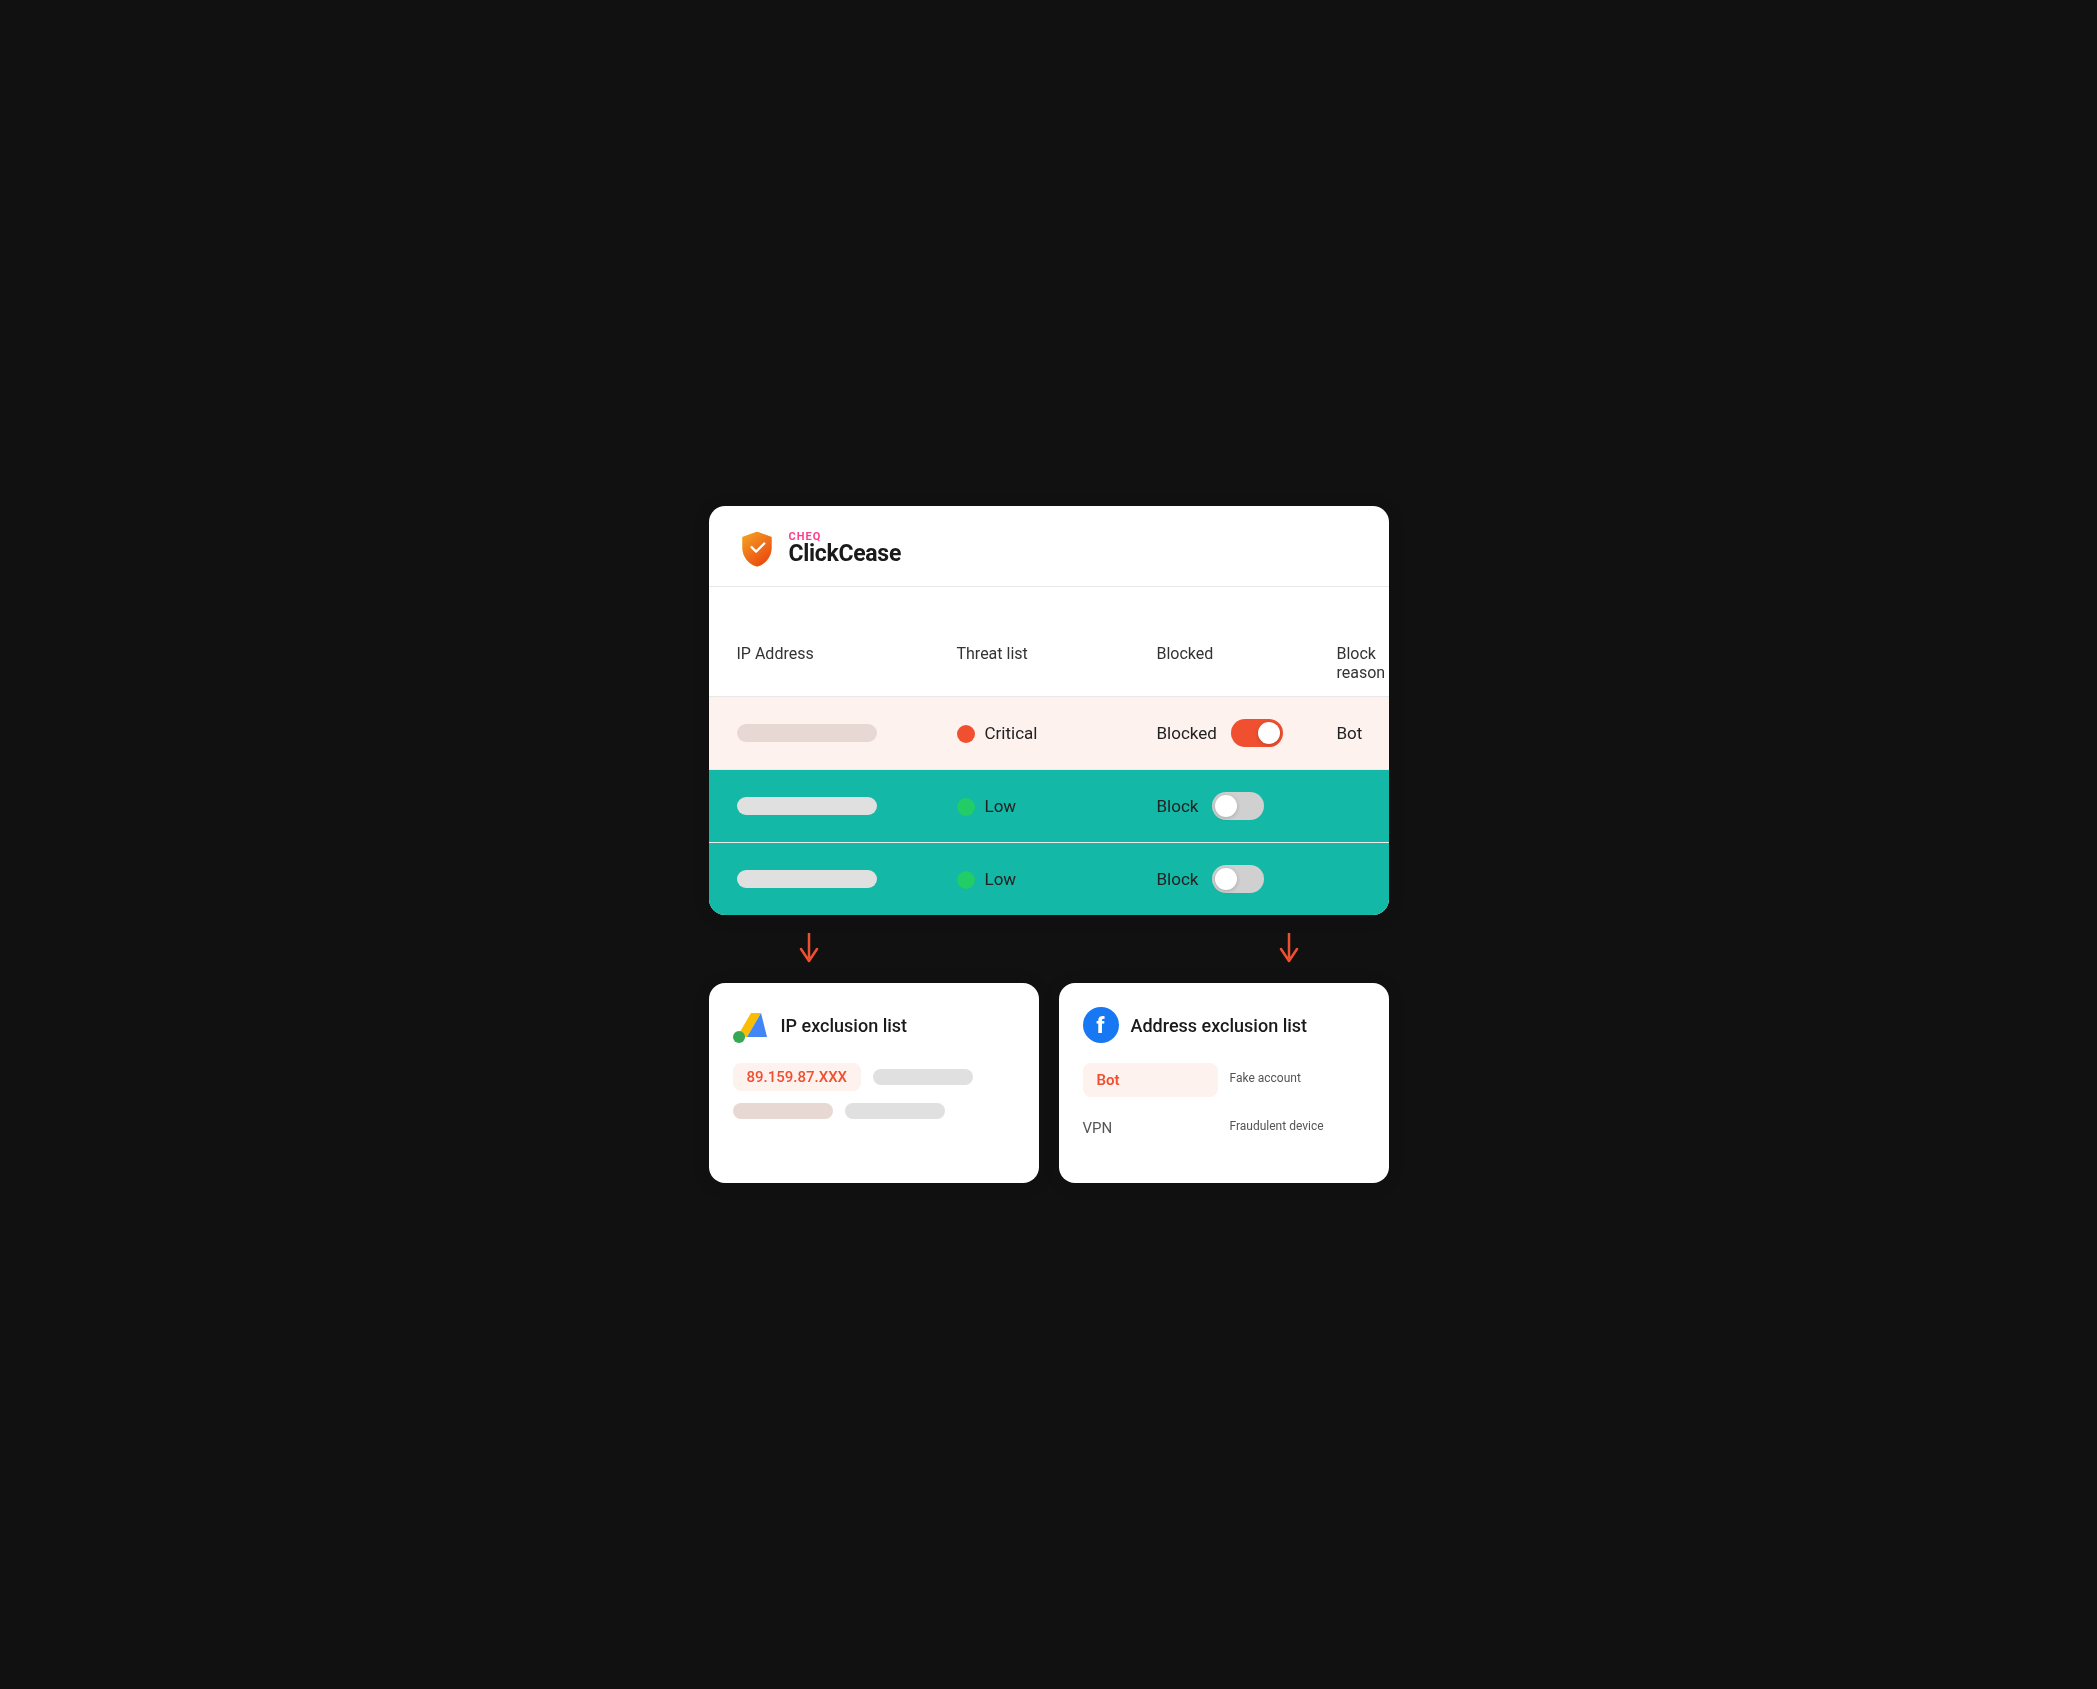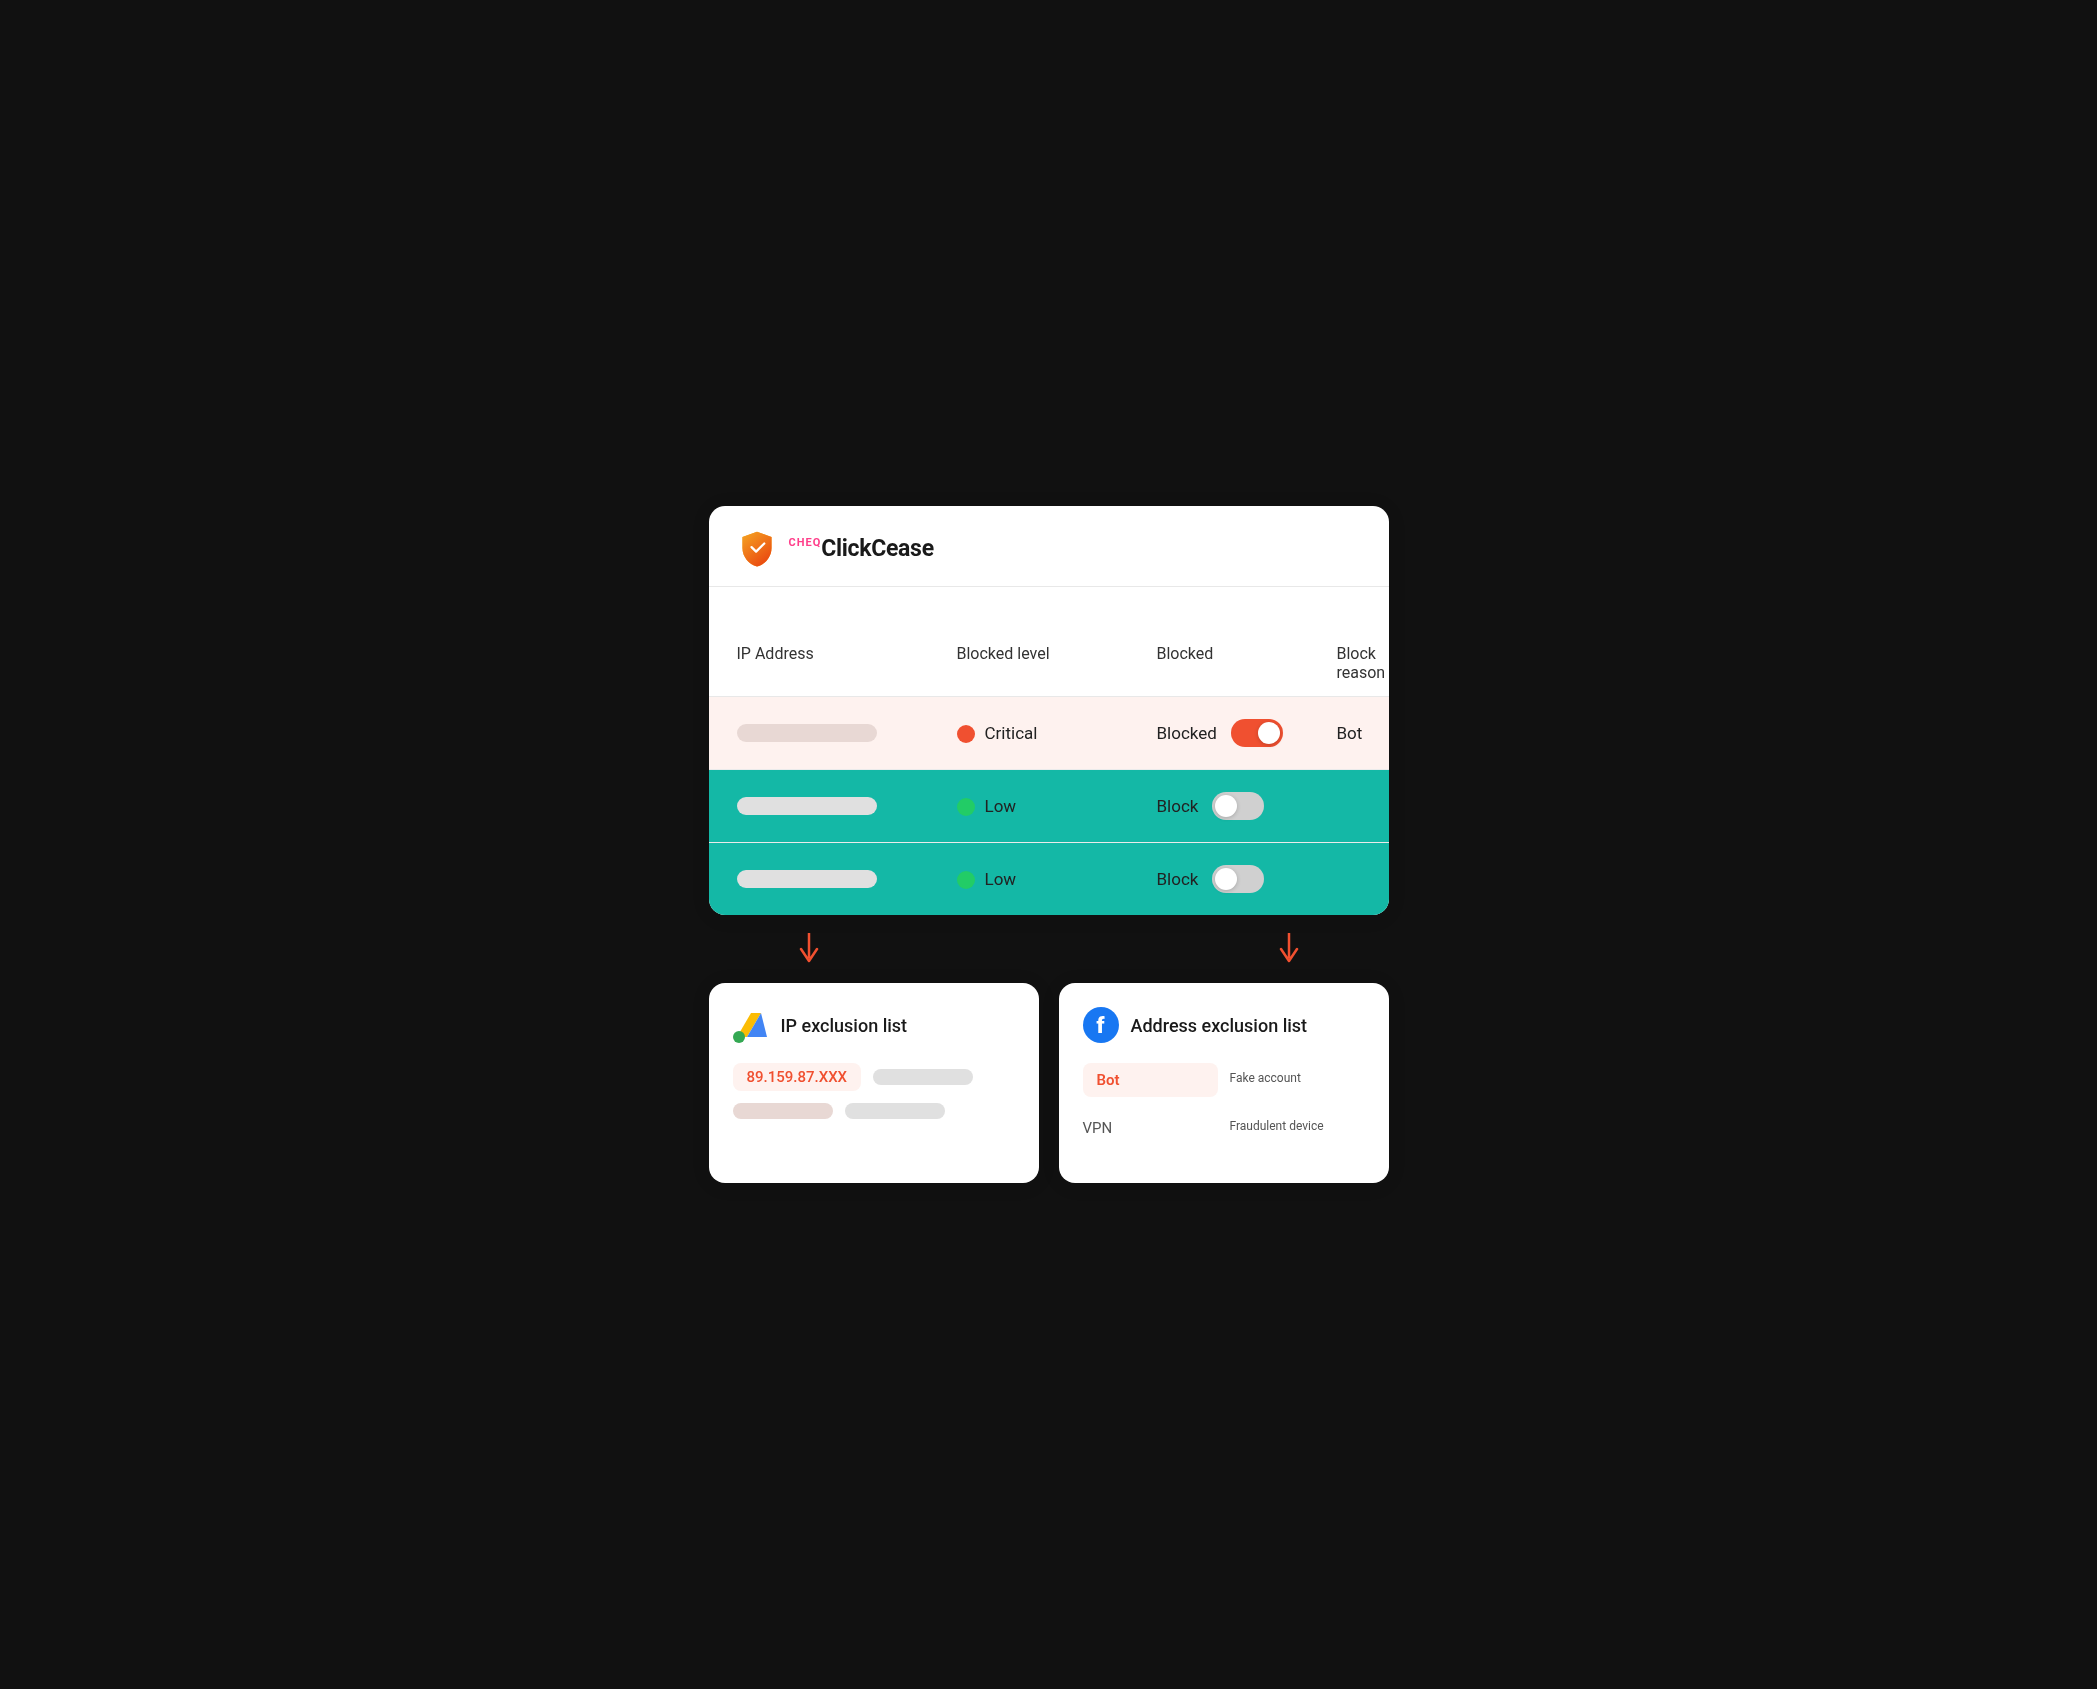--- a/index.html
+++ b/index.html
@@ -38,21 +38,21 @@
       border-bottom: 1px solid #e8e8e8;
     }
 
     .logo-icon {
       width: 40px;
       height: 40px;
     }
 
     .logo-text-group {
       display: flex;
-      flex-direction: row;
+      flex-direction: column;
       line-height: 1;
     }
 
     .logo-cheq {
       font-size: 11px;
       font-weight: 700;
       color: #ff3e8a;
       letter-spacing: 1px;
       text-transform: uppercase;
     }
@@ -345,21 +345,21 @@
         </defs>
       </svg>
       <div class="logo-text-group">
         <span class="logo-cheq">CHEQ</span>
         <span class="logo-clickcease">ClickCease</span>
       </div>
     </div>
 
     <div class="table-headers">
       <div class="table-header-cell">IP Address</div>
-      <div class="table-header-cell">Blocked level</div>
+      <div class="table-header-cell">Threat list</div>
       <div class="table-header-cell">Blocked</div>
       <div class="table-header-cell">Block reason</div>
     </div>
 
     <div class="table-row highlighted">
       <div>
         <div class="ip-placeholder"></div>
       </div>
       <div class="threat-cell">
         <div class="threat-dot critical"></div>

